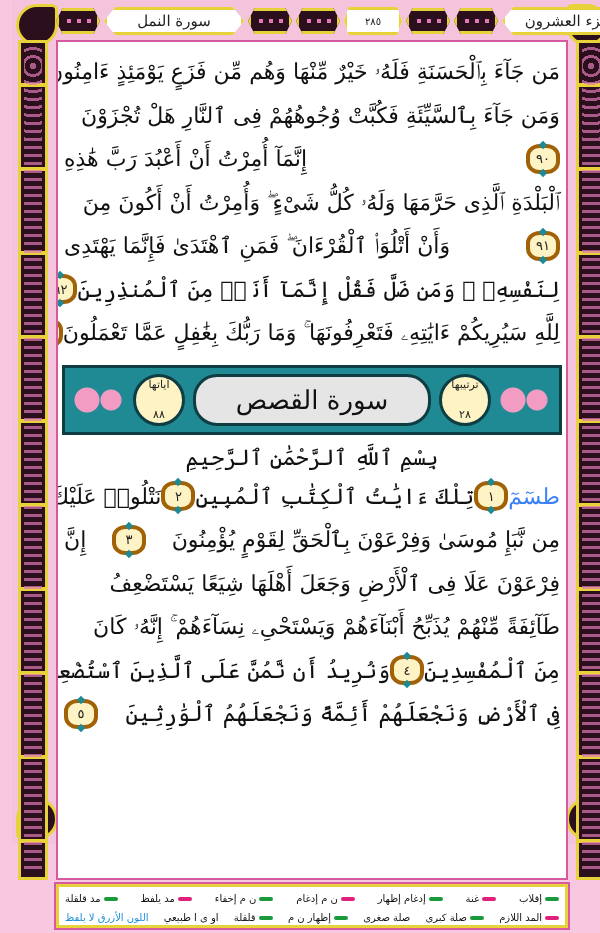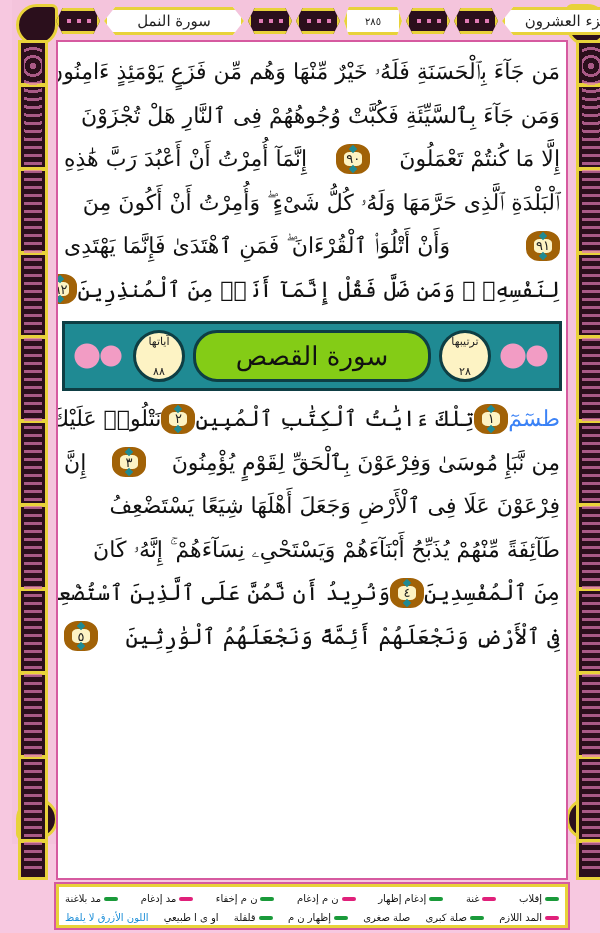--- a/index.html
+++ b/index.html
@@ -19,28 +19,28 @@
   .orn{flex:0 0 44px;height:26px;background:#2b0f1c;border:3px solid #e8d23a;clip-path:polygon(15% 0,85% 0,100% 50%,85% 100%,15% 100%,0 50%);box-sizing:border-box;position:relative;}
   .orn::after{content:"";position:absolute;inset:5px;background:radial-gradient(circle,#e07ab4 30%,transparent 32%) 0 0/10px 10px;}
   .hdr-box{height:28px;background:#fff;border:3px solid #e8d23a;outline:2px solid #d65aa0;clip-path:polygon(8% 0,92% 0,100% 50%,92% 100%,8% 100%,0 50%);display:flex;align-items:center;justify-content:center;font-family:"DejaVu Serif",serif;font-size:15px;color:#222;box-sizing:border-box;}
   .hdr-surah{flex:0 0 140px;}
   .hdr-page{flex:0 0 58px;font-family:"DejaVu Sans",sans-serif;font-size:10px;}
   .hdr-juz{flex:0 0 140px;}
   
   .page{position:absolute;left:44px;top:40px;width:512px;height:840px;background:#fff;border:2px solid #d65aa0;box-sizing:border-box;}
   .lines{position:absolute;left:0;right:0;top:8px;direction:rtl;}
   .line{height:43.5px;line-height:43.5px;font-family:"DejaVu Serif",serif;font-size:22px;color:#111;text-align:justify;text-align-last:justify;padding:0 6px;white-space:nowrap;overflow:hidden;display:flex;justify-content:space-between;align-items:center;} .r{color:#3b82f6;} .b{color:#1d8fd8;}
-  .marker{display:inline-flex;align-items:center;justify-content:center;width:34px;height:30px;background:#fdf3c4;border:8px solid #a16207;border-radius:40%;box-sizing:border-box;font-size:13px;color:#222;font-family:"DejaVu Sans",sans-serif;flex:0 0 34px;position:relative;}
+  .marker{display:inline-flex;align-items:center;justify-content:center;width:34px;height:30px;background:#fdf3c4;border:4px solid #a16207;border-radius:40%;box-sizing:border-box;font-size:13px;color:#222;font-family:"DejaVu Sans",sans-serif;flex:0 0 34px;position:relative;}
   .marker::before,.marker::after{content:"";position:absolute;left:50%;width:6px;height:6px;margin-left:-3px;background:#1f8a93;transform:rotate(45deg);}
   .marker::before{top:-6px;} .marker::after{bottom:-6px;}
   
   .banner{position:relative;margin:10px 4px 6px;height:70px;background:#1f8a93;border:3px solid #0e3e44;box-sizing:border-box;display:flex;align-items:center;justify-content:space-between;direction:ltr;}
   .banner .deco{width:60px;height:54px;margin:0 4px;background:radial-gradient(circle at 30% 50%,#f29cc4 0 12px,transparent 13px),radial-gradient(circle at 70% 50%,#f29cc4 0 10px,transparent 11px),#1f8a93;}
   .banner .roundel{width:46px;height:46px;border-radius:50%;background:#fdf3c4;border:3px solid #0e3e44;display:flex;flex-direction:column;align-items:center;justify-content:center;font-size:11px;line-height:13px;color:#222;font-family:"DejaVu Serif",serif;gap:17px;}
-  .banner .title{flex:1;margin:0 8px;height:46px;background:#84cc16;border:3px solid #0e3e44;border-radius:24px;display:flex;align-items:center;justify-content:center;font-family:"DejaVu Serif",serif;font-size:26px;color:#111;}
+  .banner .title{flex:1;margin:0 8px;height:46px;background:#e5e5e5;border:3px solid #0e3e44;border-radius:24px;display:flex;align-items:center;justify-content:center;font-family:"DejaVu Serif",serif;font-size:26px;color:#111;}
   .basmala{text-align:center;font-family:"DejaVu Serif",serif;font-size:22px;height:34px;line-height:34px;color:#111;}
   
   .legend{position:absolute;left:44px;right:44px;top:884px;height:44px;background:#fff;border:3px solid #e8d23a;outline:2px solid #d65aa0;box-sizing:border-box;direction:rtl;font-family:"DejaVu Sans",sans-serif;font-size:10px;color:#111;padding:2px 6px;}
   .legend .row{display:flex;justify-content:space-between;height:19px;line-height:19px;white-space:nowrap;}
   .legend .sw{display:inline-block;width:14px;height:4px;border-radius:2px;margin-left:3px;vertical-align:middle;}
 </style>
 </head>
 <body>
 
 <div class="frame">
@@ -67,51 +67,55 @@
     <div class="lines">
 
       <div class="line">
         <span>مَن جَآءَ بِٱلْحَسَنَةِ فَلَهُۥ خَيْرٌ مِّنْهَا وَهُم مِّن فَزَعٍ يَوْمَئِذٍ ءَامِنُونَ</span>
 
       </div>
       <div class="line">
         <span>وَمَن جَآءَ بِٱلسَّيِّئَةِ فَكُبَّتْ وُجُوهُهُمْ فِى ٱلنَّارِ هَلْ تُجْزَوْنَ</span>
       </div>
       <div class="line">
-        <span>إِلَّا مَا كُنتُمْ تَعْمَلُونَ</span>
         <span class="marker">٩٠</span>
         <span>إِنَّمَآ أُمِرْتُ أَنْ أَعْبُدَ رَبَّ هَٰذِهِ</span>
       </div>
       <div class="line">
         <span>ٱلْبَلْدَةِ ٱلَّذِى حَرَّمَهَا وَلَهُۥ كُلُّ شَىْءٍ ۖ وَأُمِرْتُ أَنْ أَكُونَ مِنَ</span>
       </div>
       <div class="line">
         <span class="marker">٩١</span>
         <span>وَأَنْ أَتْلُوَا۟ ٱلْقُرْءَانَ ۖ فَمَنِ ٱهْتَدَىٰ فَإِنَّمَا يَهْتَدِى</span>
       </div>
       <div class="line">
         <span>لِنَفْسِهِۦ ۖ وَمَن ضَلَّ فَقُلْ إِنَّمَآ أَنَا۠ مِنَ ٱلْمُنذِرِينَ</span>
         <span class="marker">٩٢</span>
 
+      </div>
+      <div class="line">
+        <span>لِلَّهِ سَيُرِيكُمْ ءَايَٰتِهِۦ فَتَعْرِفُونَهَا ۚ وَمَا رَبُّكَ بِغَٰفِلٍ عَمَّا تَعْمَلُونَ</span>
+        <span class="marker">٩٣</span>
       </div>
 
       <div class="banner">
         <div class="deco"></div>
         <div class="roundel">
           <span>آياتها</span>
           <span>٨٨</span>
         </div>
         <div class="title">سورة القصص</div>
         <div class="roundel">
           <span>ترتيبها</span>
           <span>٢٨</span>
         </div>
         <div class="deco"></div>
       </div>
 
+      <div class="basmala">بِسْمِ ٱللَّهِ ٱلرَّحْمَٰنِ ٱلرَّحِيمِ</div>
 
       <div class="line">
         <span class="r">طسٓمٓ</span>
         <span class="marker">١</span>
         <span>تِلْكَ ءَايَٰتُ ٱلْكِتَٰبِ ٱلْمُبِينِ</span>
         <span class="marker">٢</span>
         <span>نَتْلُوا۟ عَلَيْكَ</span>
       </div>
       <div class="line">
         <span>مِن نَّبَإِ مُوسَىٰ وَفِرْعَوْنَ بِٱلْحَقِّ لِقَوْمٍ يُؤْمِنُونَ</span>
@@ -136,22 +140,22 @@
     </div>
   </div>
 
   <div class="legend">
     <div class="row">
       <span><i class="sw" style="background:#1a9a3a"></i><span>إقلاب</span></span>
       <span><i class="sw" style="background:#e0207a"></i><span>غنة</span></span>
       <span><i class="sw" style="background:#1a9a3a"></i><span>إدغام إظهار</span></span>
       <span><i class="sw" style="background:#e0207a"></i><span>ن م إدغام</span></span>
       <span><i class="sw" style="background:#1a9a3a"></i><span>ن م إخفاء</span></span>
-      <span><i class="sw" style="background:#e0207a"></i><span>مد إدغام</span></span>
-      <span><i class="sw" style="background:#1a9a3a"></i><span>مد بلاغنة</span></span>
+      <span><i class="sw" style="background:#e0207a"></i><span>مد يلفظ</span></span>
+      <span><i class="sw" style="background:#1a9a3a"></i><span>مد قلقلة</span></span>
     </div>
     <div class="row">
       <span><i class="sw" style="background:#e0207a"></i><span>المد اللازم</span></span>
       <span><i class="sw" style="background:#1a9a3a"></i><span>صلة كبرى</span></span>
       <span><span>صلة صغرى</span></span>
       <span><i class="sw" style="background:#1a9a3a"></i><span>إظهار ن م</span></span>
       <span><i class="sw" style="background:#1a9a3a"></i><span>قلقلة</span></span>
       <span><span>او ى ا طبيعي</span></span>
       <span class="b"><span>اللون الأزرق لا يلفظ</span></span>
     </div>

